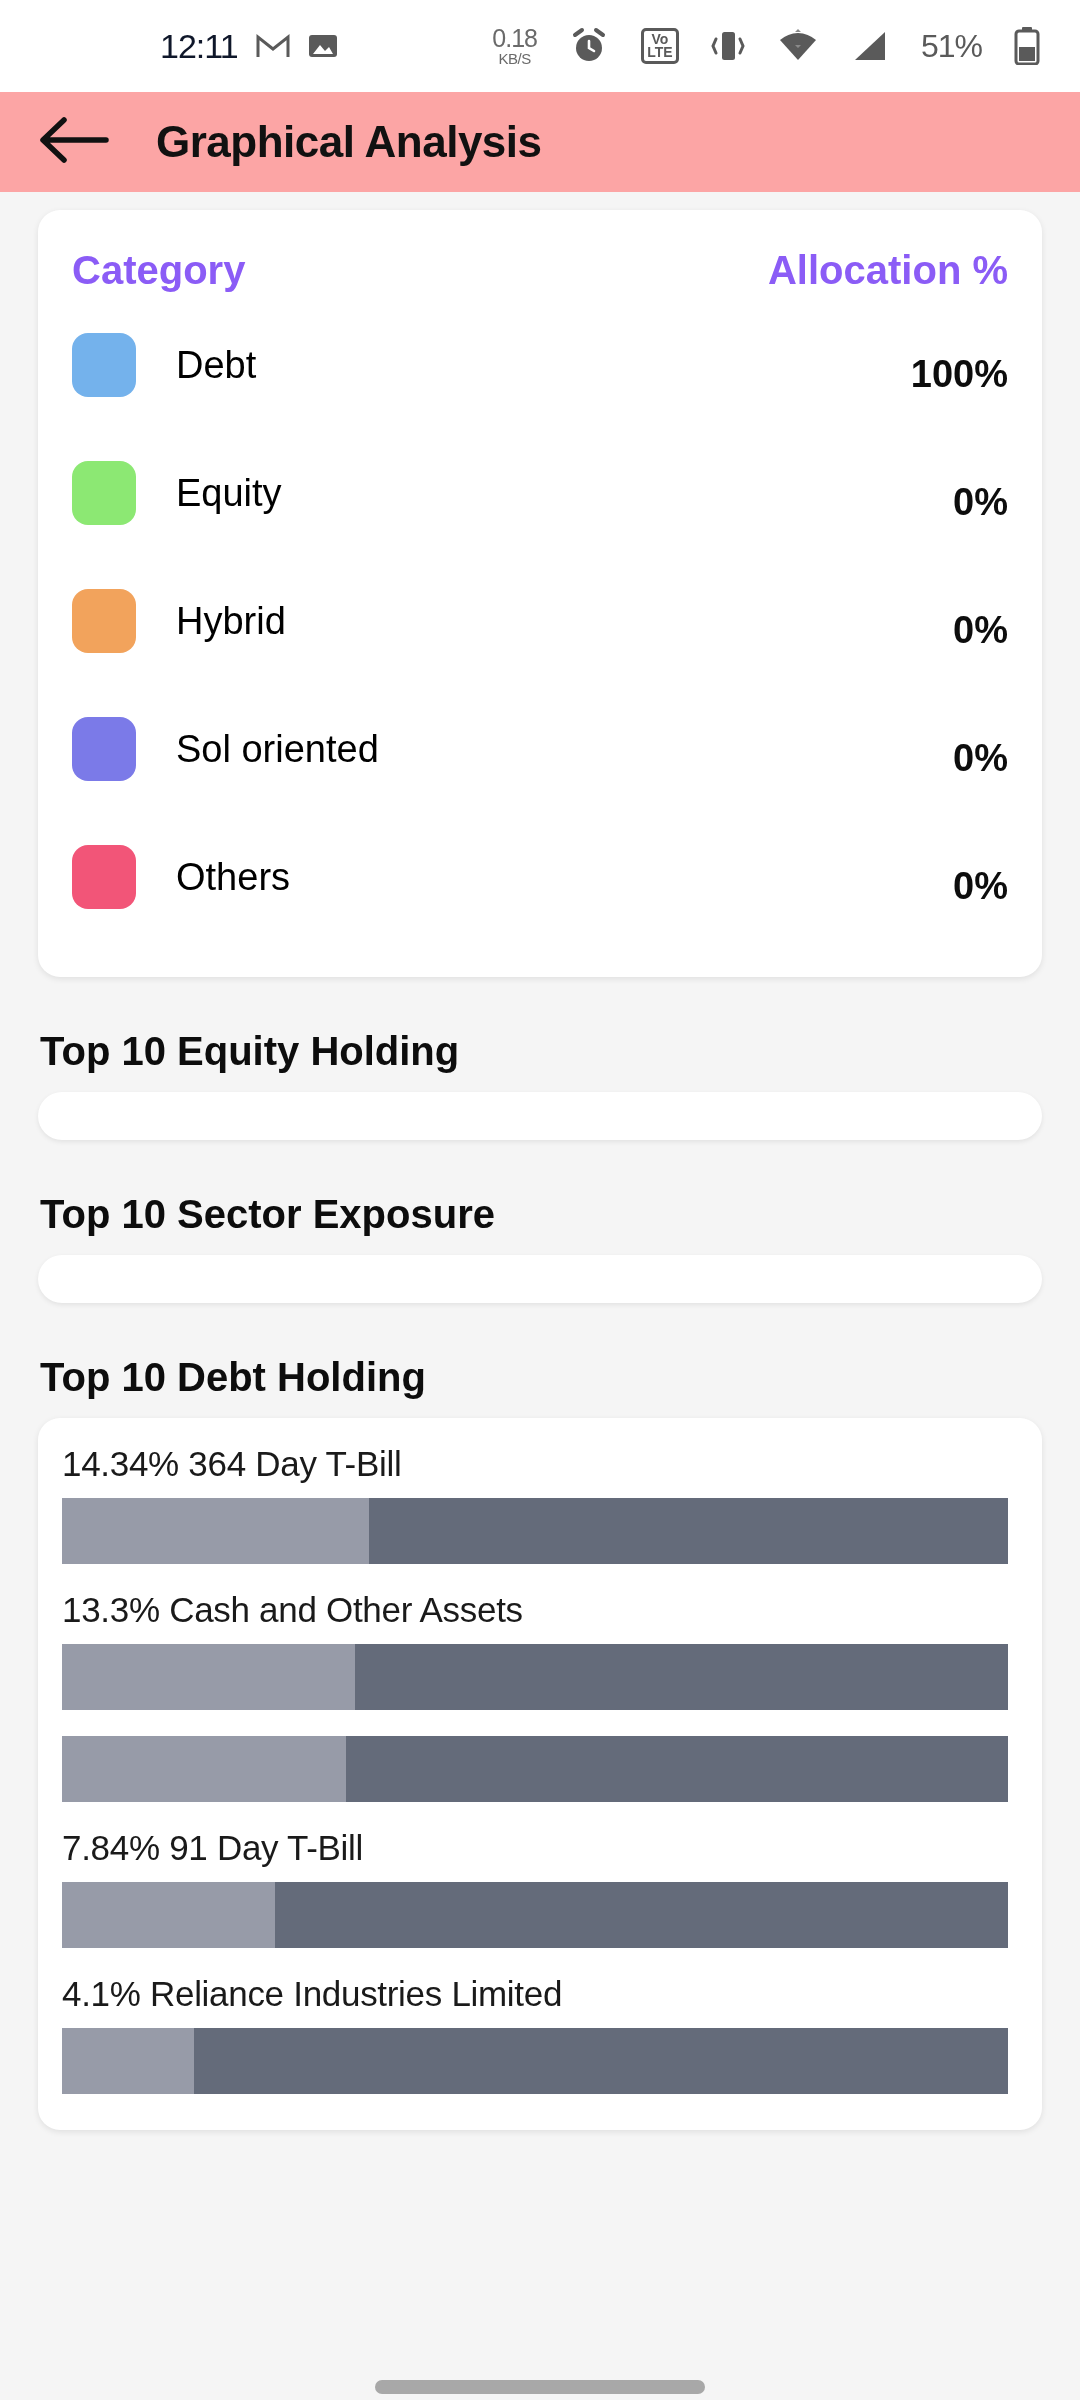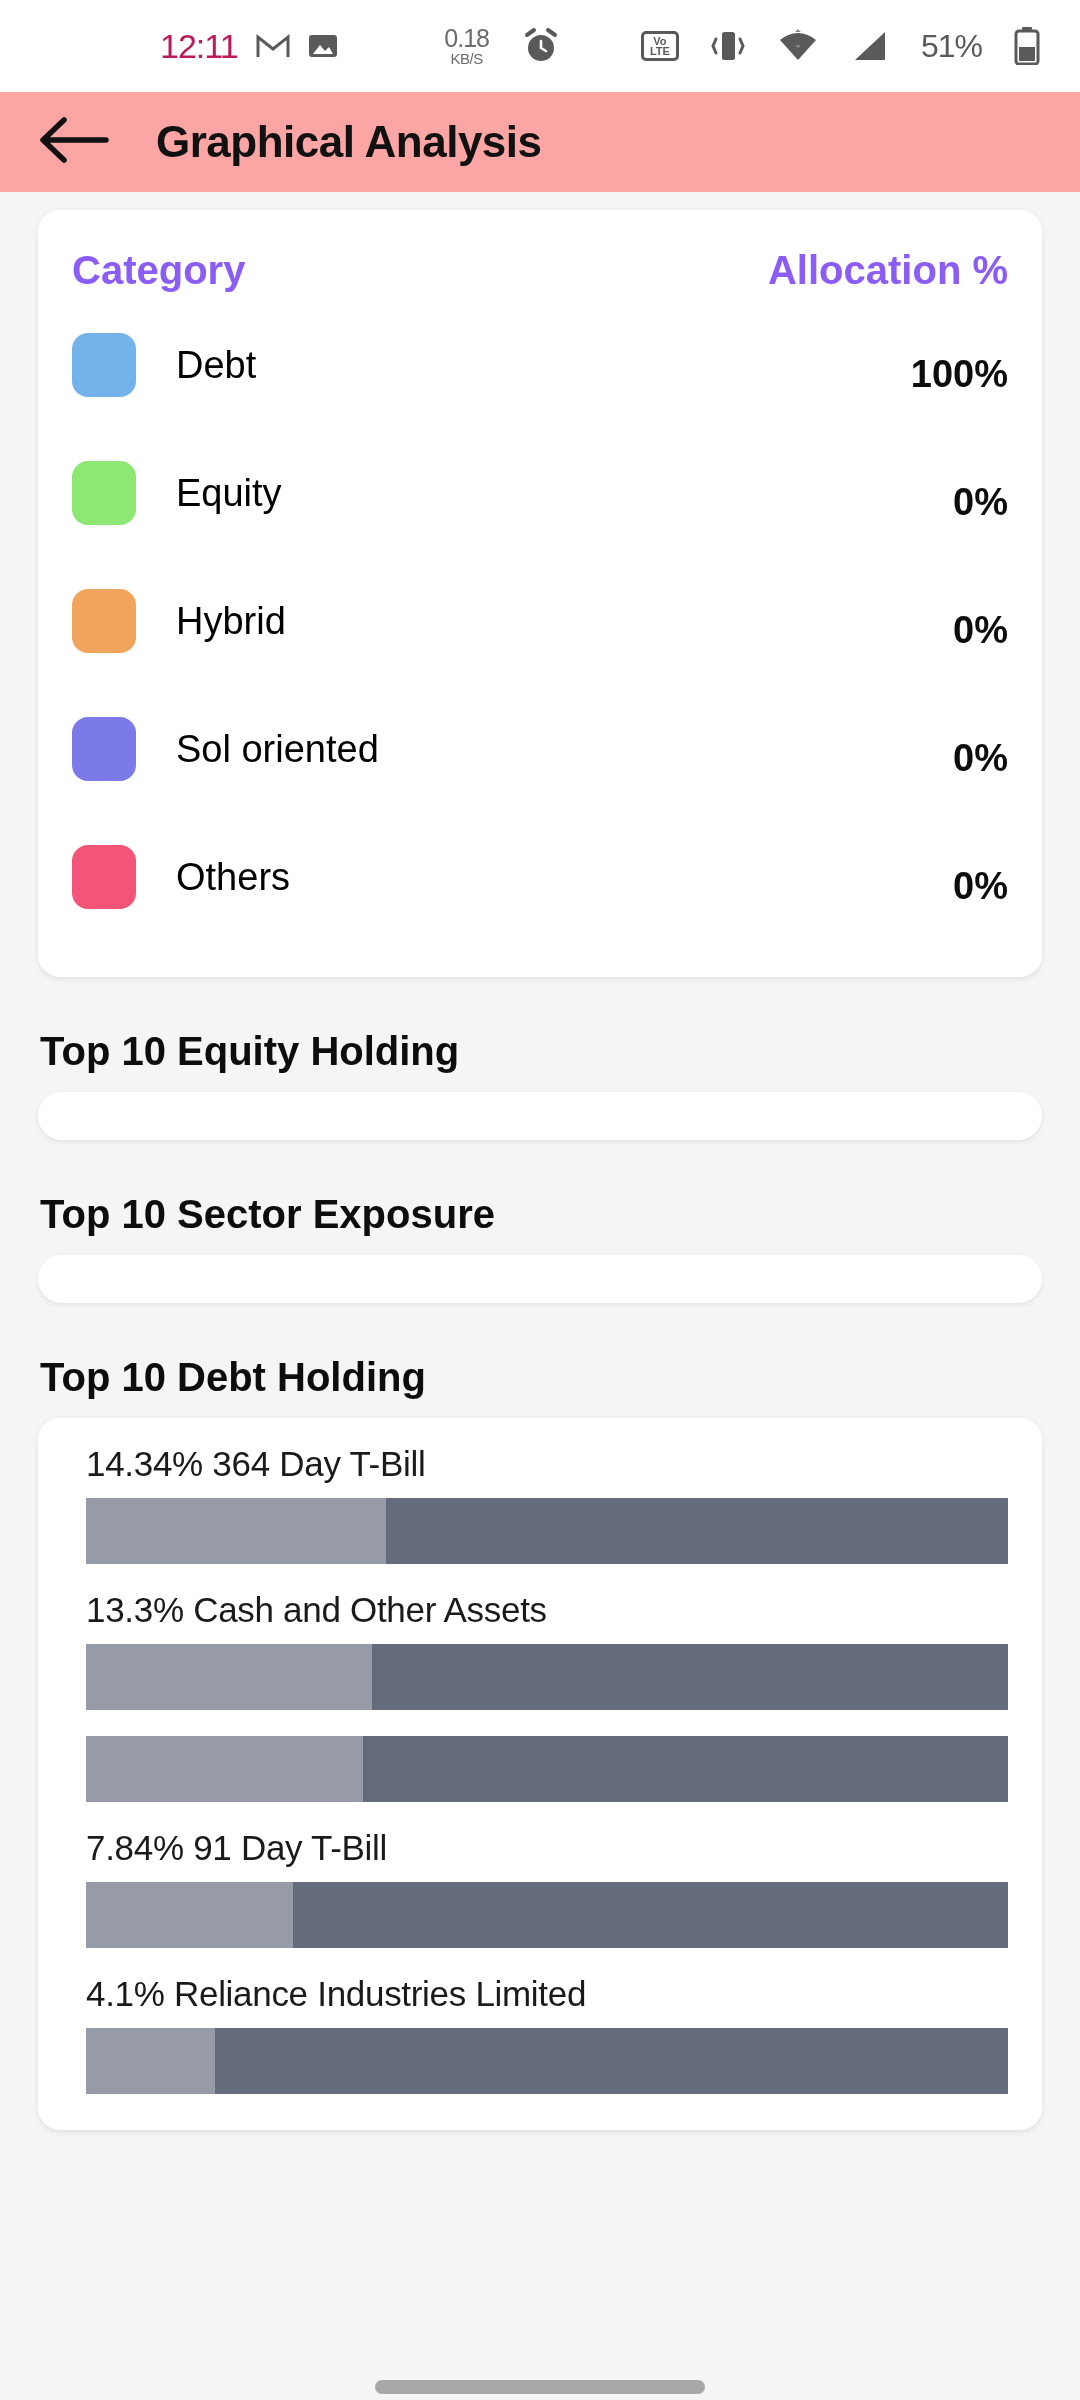--- a/index.html
+++ b/index.html
@@ -11,31 +11,31 @@
   }
 
   
   .statusbar{
     height:92px; background:#ffffff;
     display:flex; align-items:center;
     padding:0 40px;
     position:relative;
   }
   .sb-left{ display:flex; align-items:center; gap:18px; margin-left:120px; }
-  .sb-time{ font-size:34px; color:#be185d; letter-spacing:-1px; font-weight:400; }
+  .sb-time{ font-size:34px; color:#0f172a; letter-spacing:-1px; font-weight:400; }
   .sb-right{ display:flex; align-items:center; gap:32px; margin-left:auto; }
   .sb-icon{ display:flex; align-items:center; justify-content:center; }
   .kbs{ display:flex; flex-direction:column; align-items:center; line-height:1; color:#6a6a6a; }
   .kbs b{ font-size:25px; font-weight:400; letter-spacing:-1px;}
   .kbs s{ font-size:15px; text-decoration:none; letter-spacing:-0.5px; }
   .volte{
     border:3px solid #5a5a5a; border-radius:5px;
-    font-size:11px; line-height:0.95; color:#5a5a5a;
+    font-size:14px; line-height:0.95; color:#5a5a5a;
     padding:2px 3px; text-align:center; font-weight:700;
-    display:flex; flex-direction:column; width:38px;margin-left:48px;
+    display:flex; flex-direction:column; width:38px;
   }
   .battery-pct{ font-size:32px; color:#5a5a5a; letter-spacing:-1px; }
 
   
   .appbar{
     height:100px; background:#fca5a5;
     display:flex; align-items:center; gap:46px;
     padding:0 38px;
   }
   .page-title{ font-size:44px; font-weight:700; color:#111; letter-spacing:-0.5px; }
@@ -71,21 +71,21 @@
     font-size:40px; font-weight:700; color:#0d0d0d;
     margin:52px 0 18px 40px;
   }
   .empty-bar{
     background:#ffffff; height:48px;
     margin:0 38px; border-radius:26px;
     box-shadow:0 2px 5px rgba(0,0,0,0.08);
   }
 
   
-  .debt-card{ padding:26px 34px 10px 48px; }
+  .debt-card{ padding:26px 34px 10px 24px; }
   .debt-item{ margin-bottom:26px; }
   .debt-label{ font-size:35px; color:#1a1a1a; font-weight:400; margin-bottom:14px; letter-spacing:-0.3px; }
   .debt-bar{ display:flex; height:66px; width:100%; overflow:hidden; }
   .seg-a{ background:#979ba8; height:100%; }
   .seg-b{ background:#646b7a; height:100%; }
 
   
   .home-indicator{
     position:absolute; bottom:24px; left:50%;
     transform:translateX(-50%);

